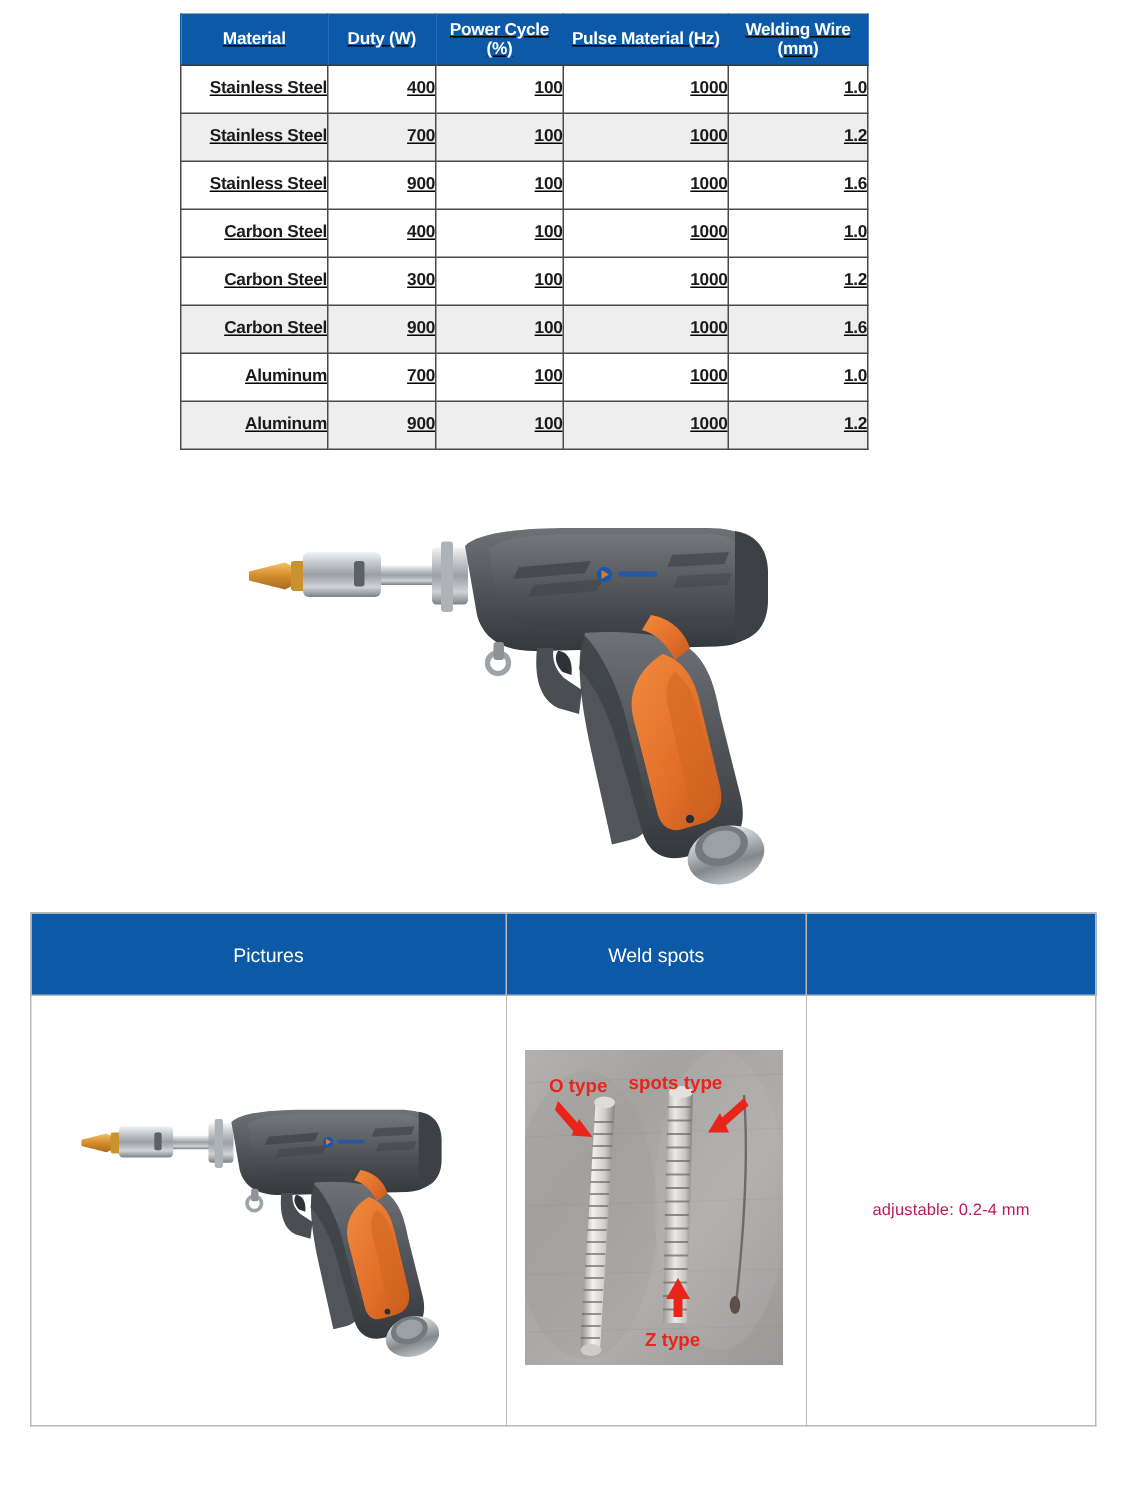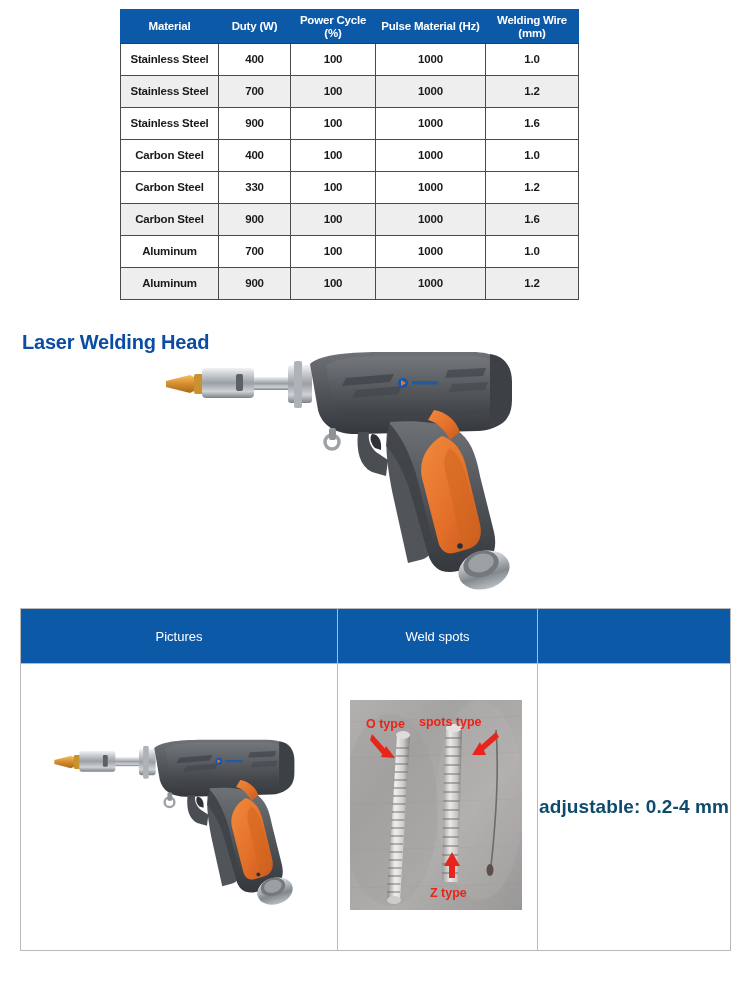--- a/index.html
+++ b/index.html
@@ -15,20 +15,21 @@
   
   #spec-table-wrap {
     position: absolute;
     left: 120px; top: 9px;
     width: 458px;
   }
   table.spec {
     border-collapse: collapse;
     width: 458px;
     table-layout: fixed;
+    text-decoration: underline;
   }
   table.spec th, table.spec td {
     border: 1px solid #4a4a4a;
     text-align: center;
     vertical-align: middle;
     font-weight: bold;
     color: #1a1a1a;
     font-size: 11.5px;
     line-height: 1.1;
     padding: 0;
@@ -39,21 +40,21 @@
     background: #0c59a8;
     color: #ffffff;
     font-size: 11.5px;
     font-weight: bold;
     height: 34px;
     border: 1px solid #0c59a8;
     border-bottom: 1px solid #3a3a3a;
   }
   table.spec thead th.c0 { border-left: 1px solid #0c59a8; }
   table.spec tbody tr.alt td { background: #eeeeee; }
-  table.spec tbody tr td { background: #ffffff; }
+  table.spec tbody tr td { background: #ffffff; text-align: right; }
   table.spec tbody tr.alt td { background: #eeeeee; }
   col.c0 { width: 98px; }
   col.c1 { width: 72px; }
   col.c2 { width: 85px; }
   col.c3 { width: 110px; }
   col.c4 { width: 93px; }
 
   
   #section-heading {
     position: absolute;
@@ -104,23 +105,23 @@
   table.pics td {
     border: 1px solid #b9b9b9;
     height: 287px;
     vertical-align: middle;
     text-align: center;
     padding: 0;
     position: relative;
     background: #ffffff;
   }
   td.adjustable-cell {
-    font-size: 19px;
-    color: #0c4a6e;
-    font-weight: bold;
+    font-size: 11px;
+    color: #be185d;
+    font-weight: normal;
     letter-spacing: 0.1px;
   }
 
   
   #weld-photo {
     position: absolute;
     left: 350px; top: 700px;
     width: 172px; height: 210px;
   }
 
@@ -173,21 +174,21 @@
         </tr>
         <tr>
           <td>Carbon Steel</td>
           <td>400</td>
           <td>100</td>
           <td>1000</td>
           <td>1.0</td>
         </tr>
         <tr>
           <td>Carbon Steel</td>
-          <td>330</td>
+          <td>300</td>
           <td>100</td>
           <td>1000</td>
           <td>1.2</td>
         </tr>
         <tr class="alt">
           <td>Carbon Steel</td>
           <td>900</td>
           <td>100</td>
           <td>1000</td>
           <td>1.6</td>
@@ -203,21 +204,20 @@
           <td>Aluminum</td>
           <td>900</td>
           <td>100</td>
           <td>1000</td>
           <td>1.2</td>
         </tr>
       </tbody>
     </table>
   </div>
 
-  <div id="section-heading">Laser Welding Head</div>
 
   <div id="hero-gun">
     <svg class="gun-svg" viewBox="0 0 400 245" width="400" height="245" xmlns="http://www.w3.org/2000/svg">
       <defs>
         <linearGradient id="bodyG" x1="0" y1="0" x2="0" y2="1">
           <stop offset="0%" stop-color="#6e7277"></stop>
           <stop offset="42%" stop-color="#55595e"></stop>
           <stop offset="100%" stop-color="#34383d"></stop>
         </linearGradient>
         <linearGradient id="bodyG2" x1="0" y1="0" x2="0" y2="1">

